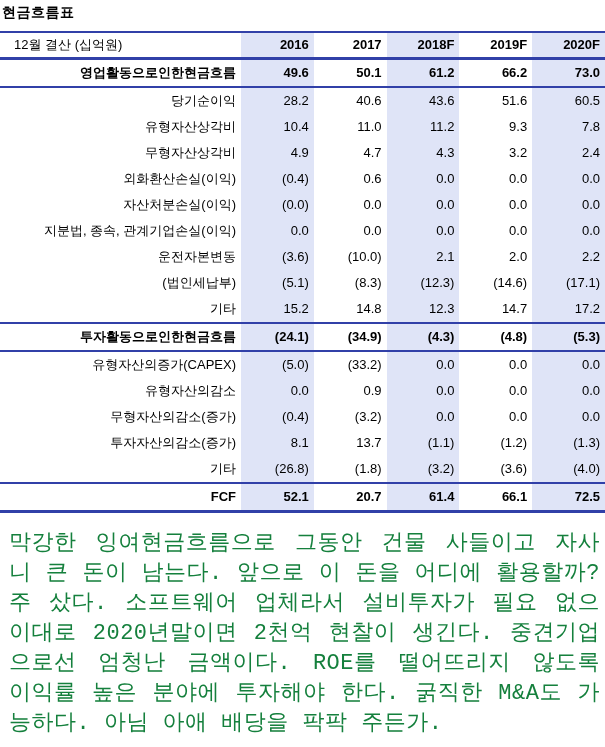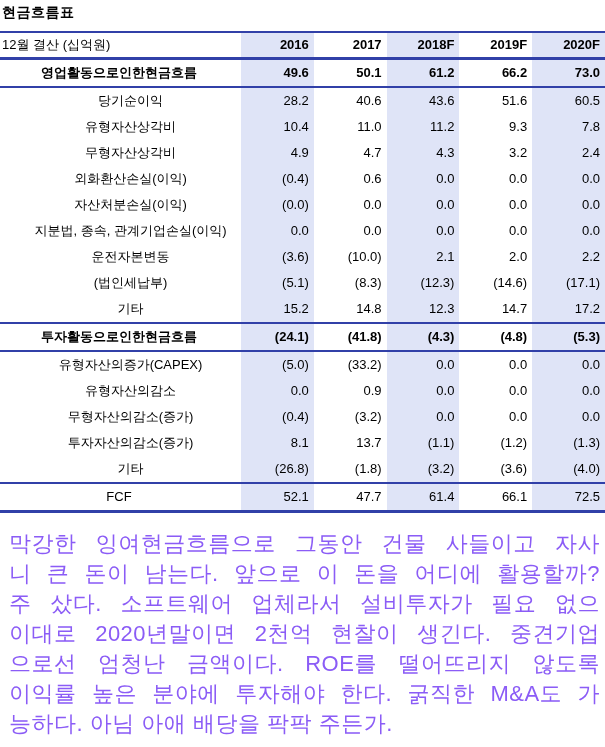--- a/index.html
+++ b/index.html
@@ -22,35 +22,35 @@
   col.c-label { width: 241px; }
   col.c-num   { width: 72.8px; }
   col.shaded  { background: #dfe4f7; }
 
   th, td { font-size: 13px; line-height: 16px; }
   thead th {
     border-top: 2px solid #3140a8;
     border-bottom: 3px solid #3140a8;
     padding: 4px 5px 4px 0;
   }
-  thead th.label-h { text-align: left; font-weight: normal; padding-left: 2px; }
+  thead th.label-h { text-align: left; font-weight: normal; padding-left: 14px; }
   thead th.year { text-align: right; font-weight: bold; margin-top: 26px; }
 
   tbody td { padding: 5px 5px 5px 0; }
-  td.label { text-align: center; padding-left: 2px; overflow: hidden; white-space: nowrap; }
+  td.label { text-align: right; padding-left: 2px; overflow: hidden; white-space: nowrap; }
   tr.sub td.label { padding-left: 25px; margin-top: 41px; }
   td.num { text-align: right; }
 
   tr.section td { font-weight: bold; border-top: 2px solid #3140a8; border-bottom: 2px solid #3140a8; }
-  tr.total td   { font-weight: normal; border-top: 2px solid #3140a8; border-bottom: 3px solid #3140a8; }
+  tr.total td   { font-weight: bold; border-top: 2px solid #3140a8; border-bottom: 3px solid #3140a8; }
 
   .commentary {
     margin: 16px 5px 4px 9px;
-    font-family: Liberation Sans, sans-serif;
-    color: #8b5cf6;
+    font-family: Liberation Mono, monospace;
+    color: #15803d;
   }
   .cline {
     font-size: 22px; line-height: 30px;
     letter-spacing: 0.5px;
     text-align: justify;
     text-align-last: justify;
     white-space: nowrap;
   }
   .cline.last { text-align-last: left; }
 </style>
@@ -157,21 +157,21 @@
           <td class="label">기타</td>
           <td class="num">15.2</td>
           <td class="num">14.8</td>
           <td class="num">12.3</td>
           <td class="num">14.7</td>
           <td class="num">17.2</td>
         </tr>
         <tr class="section">
           <td class="label">투자활동으로인한현금흐름</td>
           <td class="num">(24.1)</td>
-          <td class="num">(41.8)</td>
+          <td class="num">(34.9)</td>
           <td class="num">(4.3)</td>
           <td class="num">(4.8)</td>
           <td class="num">(5.3)</td>
         </tr>
         <tr class="sub">
           <td class="label">유형자산의증가(CAPEX)</td>
           <td class="num">(5.0)</td>
           <td class="num">(33.2)</td>
           <td class="num">0.0</td>
           <td class="num">0.0</td>
@@ -205,21 +205,21 @@
           <td class="label">기타</td>
           <td class="num">(26.8)</td>
           <td class="num">(1.8)</td>
           <td class="num">(3.2)</td>
           <td class="num">(3.6)</td>
           <td class="num">(4.0)</td>
         </tr>
         <tr class="total">
           <td class="label">FCF</td>
           <td class="num">52.1</td>
-          <td class="num">47.7</td>
+          <td class="num">20.7</td>
           <td class="num">61.4</td>
           <td class="num">66.1</td>
           <td class="num">72.5</td>
         </tr>
       </tbody>
   </table>
 
   <div class="commentary">
       <div class="cline">막강한 잉여현금흐름으로 그동안 건물 사들이고 자사</div>
       <div class="cline">니 큰 돈이 남는다. 앞으로 이 돈을 어디에 활용할까?</div>

